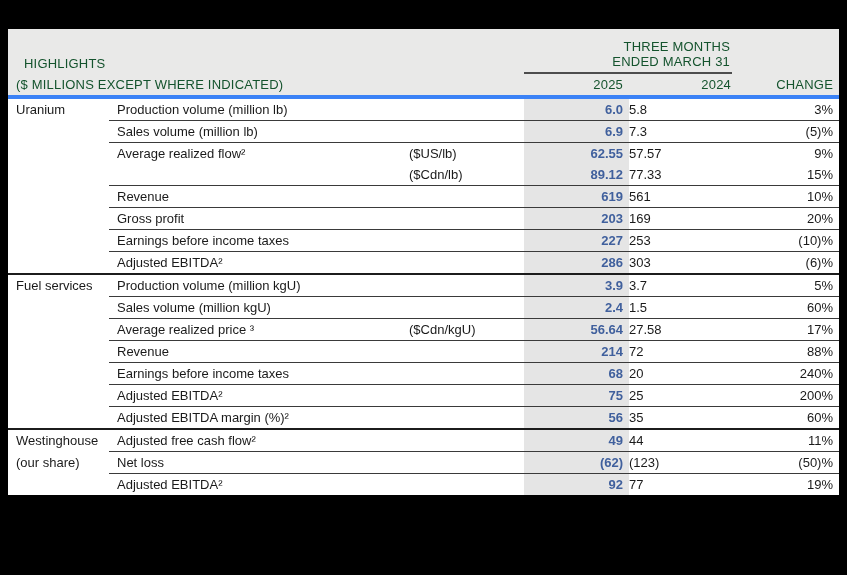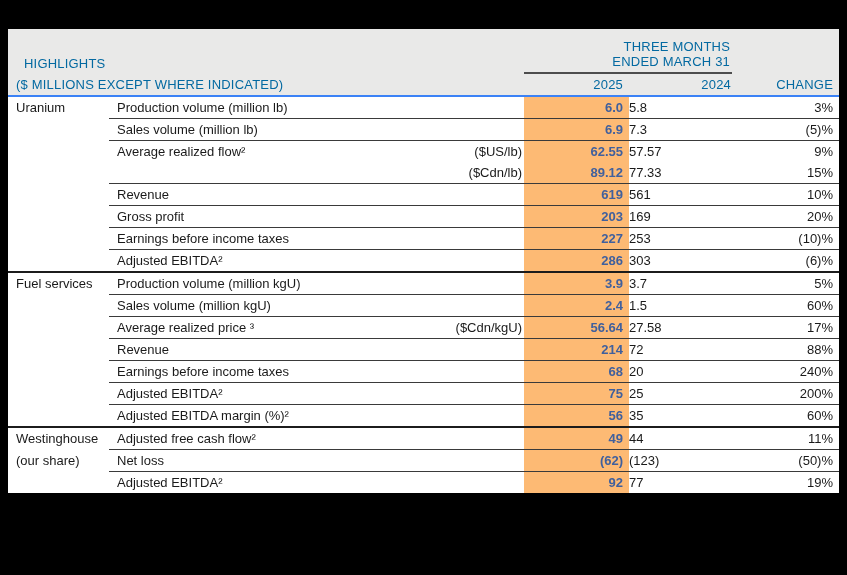--- a/index.html
+++ b/index.html
@@ -9,32 +9,32 @@
   }
   .panel{position:absolute;left:8px;top:29px;width:831px;background:#fff;}
   table{border-collapse:collapse;table-layout:fixed;width:831px;}
   td{
     height:21px;padding:0;font-size:13px;color:#1a1a1a;
     vertical-align:middle;white-space:nowrap;line-height:15px;
   }
   
   td.g{padding-left:8px;}
   td.l{padding-left:8px;}
-  td.u{text-align:right;padding-right:2px;}
-  td.v25{text-align:right;padding-right:6px;background:#fdba74;font-weight:bold;color:#40609d;}
+  td.u{text-align:left;padding-right:2px;}
+  td.v25{text-align:right;padding-right:6px;background:#e5e5e5;font-weight:bold;color:#40609d;}
   td.v24{padding-right:1px;}
   td.ch{text-align:right;padding-right:6px;}
   
   tr.sep-section > td{border-top:2px solid #1c1c1c;}
   tr.sep-row > td{border-top:1px solid #3a3a3a;}
   tr.sep-row > td.g{border-top:none;}
   
-  thead td{background:#e9e9e8;color:#0369a1;letter-spacing:.2px;}
+  thead td{background:#e9e9e8;color:#14532d;letter-spacing:.2px;}
   thead tr.h1 td{height:40px;vertical-align:bottom;}
-  thead tr.h2 td{height:21px;vertical-align:middle;border-bottom:2px solid #3b82f6;}
+  thead tr.h2 td{height:21px;vertical-align:middle;border-bottom:4px solid #3b82f6;}
   td.hleft{padding-left:16px;padding-bottom:2px;}
   td.hperiod{
     text-align:right;padding-right:2px;padding-bottom:3px;
     border-bottom:2px solid #4d4d4d;line-height:15px;
   }
   td.hsub{padding-left:8px;}
   td.hy25{text-align:right;padding-right:6px;}
   td.hy24{text-align:right;padding-right:1px;}
   td.hch{text-align:right;padding-right:6px;}
 </style>

